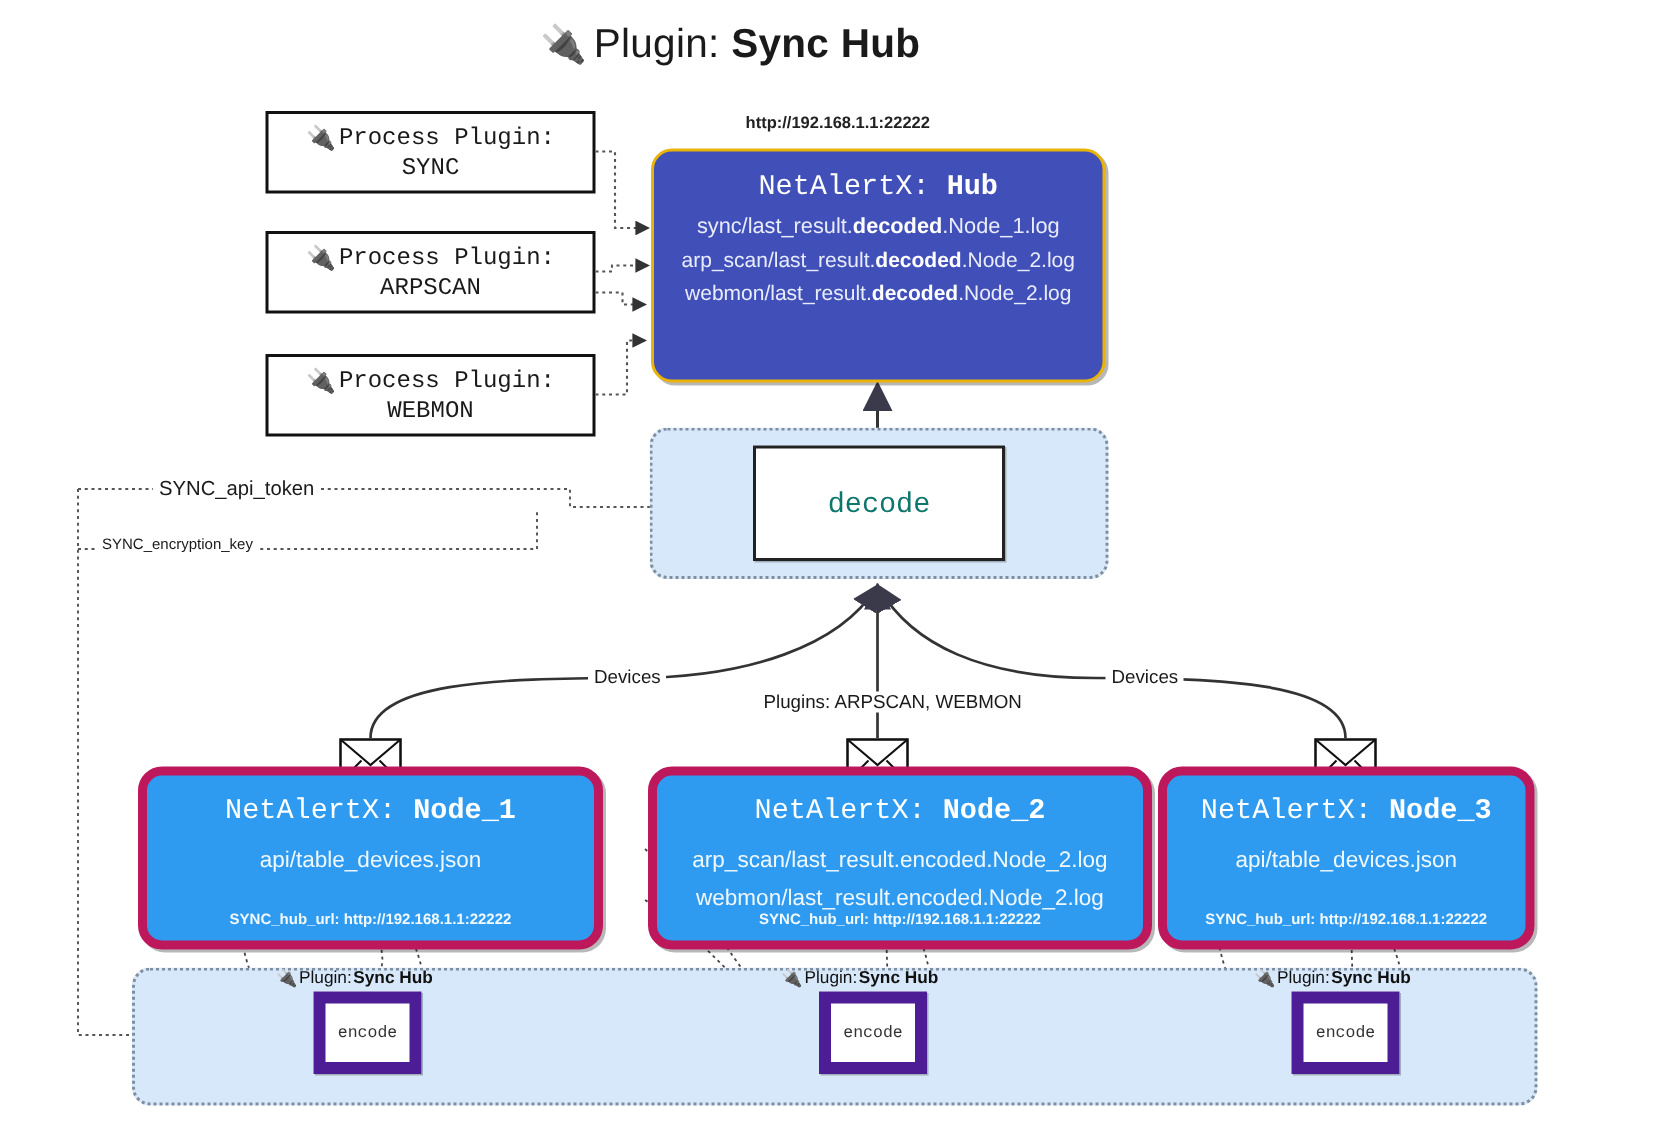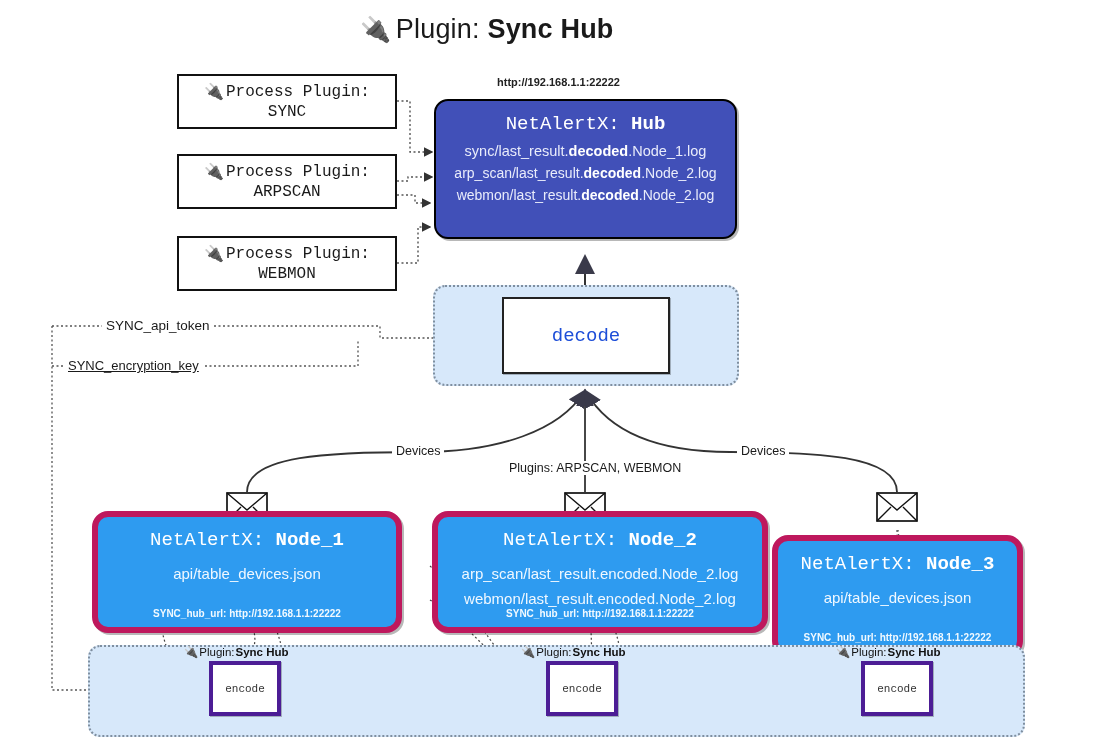--- a/index.html
+++ b/index.html
@@ -22,62 +22,62 @@
           justify-content:center;}
   .pp-l1{font-family:"Liberation Mono",monospace;font-size:16px;color:#1a1a1a;
          white-space:nowrap;display:flex;align-items:center;gap:2px;}
   .pp-l2{font-family:"Liberation Mono",monospace;font-size:16px;color:#1a1a1a;
          margin-top:1px;}
   .pp1{left:177px;top:74px;}
   .pp2{left:177px;top:154px;}
   .pp3{left:177px;top:236px;}
 
   
-  .hub{position:absolute;left:434px;top:99px;width:303px;height:140px;
-       background:#4150b8;border:2px solid #000000;border-radius:14px;
+  .hub{position:absolute;left:434px;top:99px;width:303px;height:156px;
+       background:#4150b8;border:2px solid #eab308;border-radius:14px;
        box-sizing:border-box;box-shadow:2px 2px 0 rgba(0,0,0,.28);}
   .hub-title{font-family:"Liberation Mono",monospace;font-size:19px;color:#fff;
              text-align:center;margin-top:12px;letter-spacing:0px;}
   .hub-title b{font-weight:bold;}
   .hub-line{color:#e9ecfb;font-size:14.5px;text-align:center;margin-top:8px;
             white-space:nowrap;}
   .hub-line b{font-weight:bold;color:#ffffff;}
   .hub-line.tight{margin-top:6px;font-size:14px;}
 
   
   .lb{position:absolute;background:#d7e8fa;border:2px dotted #7f8fa0;
       border-radius:12px;box-sizing:border-box;}
   .lb-decode{left:433px;top:285px;width:306px;height:101px;}
   .lb-bottom{left:88px;top:645px;width:937px;height:92px;}
 
   .decode-box{position:absolute;left:502px;top:297px;width:168px;height:77px;
       background:#fff;border:2px solid #222;box-sizing:border-box;
       display:flex;align-items:center;justify-content:center;
-      font-family:"Liberation Mono",monospace;font-size:19px;color:#1d4ed8;
+      font-family:"Liberation Mono",monospace;font-size:19px;color:#0f766e;
       box-shadow:1px 1px 0 rgba(0,0,0,.25);}
 
   
   .node{position:absolute;background:#2e9bf0;border:6px solid #be185d;
         border-radius:16px;box-sizing:border-box;
         box-shadow:2px 2px 0 rgba(0,0,0,.28);}
   .node-title{font-family:"Liberation Mono",monospace;font-size:19px;color:#fff;
               text-align:center;margin-top:12px;}
   .node-title b{font-weight:bold;}
   .node-line{color:#f0f8ff;font-size:15px;text-align:center;margin-top:14px;
              white-space:nowrap;}
   .node-line.l2{margin-top:8px;}
   .node-url{position:absolute;left:0;bottom:8px;width:100%;text-align:center;
             font-size:10px;color:#f2faff;font-weight:bold;white-space:nowrap;}
   .n1{left:92px;top:511px;width:310px;height:122px;}
   .n2{left:432px;top:511px;width:336px;height:122px;}
-  .n3{left:772px;top:511px;width:251px;height:122px;margin-top:24px;}
+  .n3{left:772px;top:511px;width:251px;height:122px;}
 
   
   .enc{position:absolute;width:72px;height:55px;background:#fff;
-       border:4px solid #4c1d95;box-sizing:border-box;display:flex;
+       border:8px solid #4c1d95;box-sizing:border-box;display:flex;
        align-items:center;justify-content:center;
        font-family:"Liberation Mono",monospace;font-size:11px;color:#333;
        box-shadow:1px 1px 0 rgba(0,0,0,.25);}
   .e1{left:209px;top:661px;}
   .e2{left:546px;top:661px;}
   .e3{left:861px;top:661px;}
 
   .enc-label{position:absolute;font-size:11.5px;color:#111;white-space:nowrap;
              display:flex;align-items:center;gap:1px;}
   .enc-label b{font-weight:bold;}
@@ -85,21 +85,21 @@
   .el2{left:521px;top:645px;}
   .el3{left:836px;top:645px;}
 
   
   .elabel{position:absolute;font-size:12.5px;color:#1a1a1a;background:#fff;
           padding:0 4px;white-space:nowrap;}
   .lbl-dev1{left:392px;top:444px;}
   .lbl-dev2{left:737px;top:444px;}
   .lbl-plugins{left:505px;top:461px;}
   .lbl-token{left:102px;top:318px;font-size:13.5px;}
-  .lbl-key{left:64px;top:358px;font-size:13px;text-decoration:underline;}
+  .lbl-key{left:64px;top:358px;font-size:10px;}
 </style>
 </head>
 <body>
 
 <svg id="svg-layer">
   <defs>
     <marker id="ah" markerWidth="9" markerHeight="9" refX="7" refY="4.5" orient="auto">
         <path d="M0,0 L9,4.5 L0,9 z" fill="#333"></path>
       </marker>
     <marker id="ahs" markerWidth="7" markerHeight="7" refX="6" refY="3.5" orient="auto">

